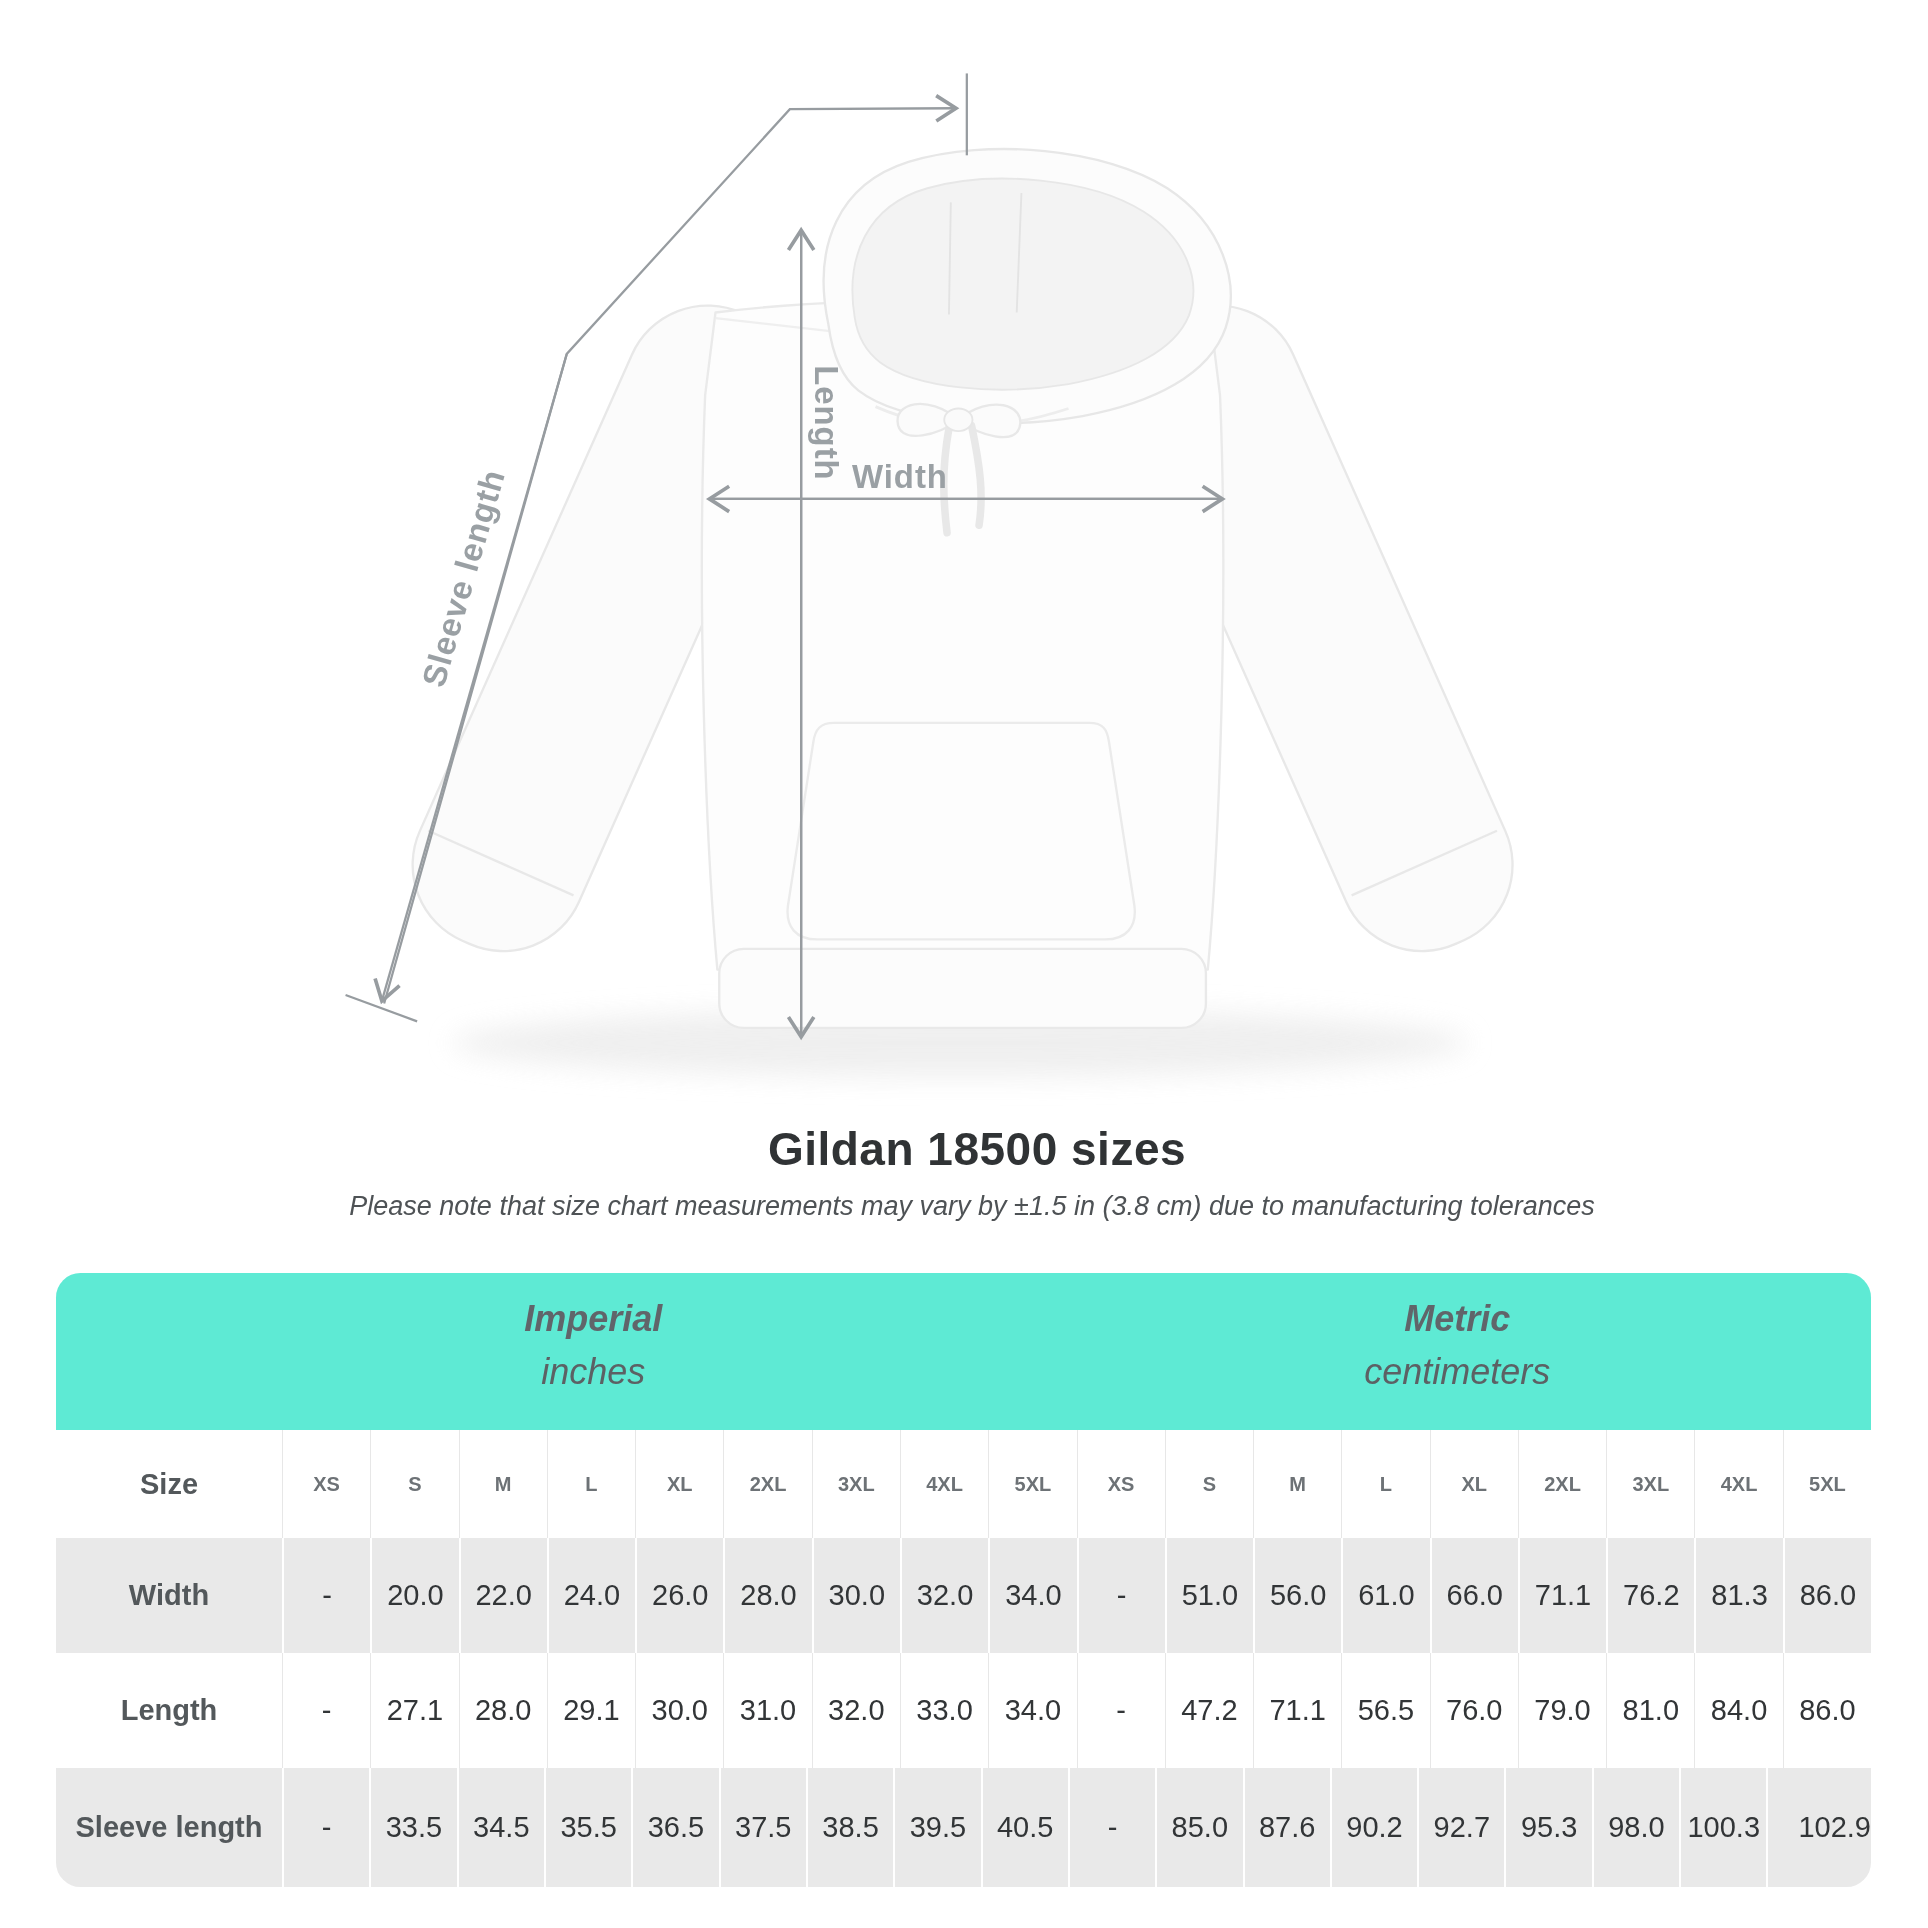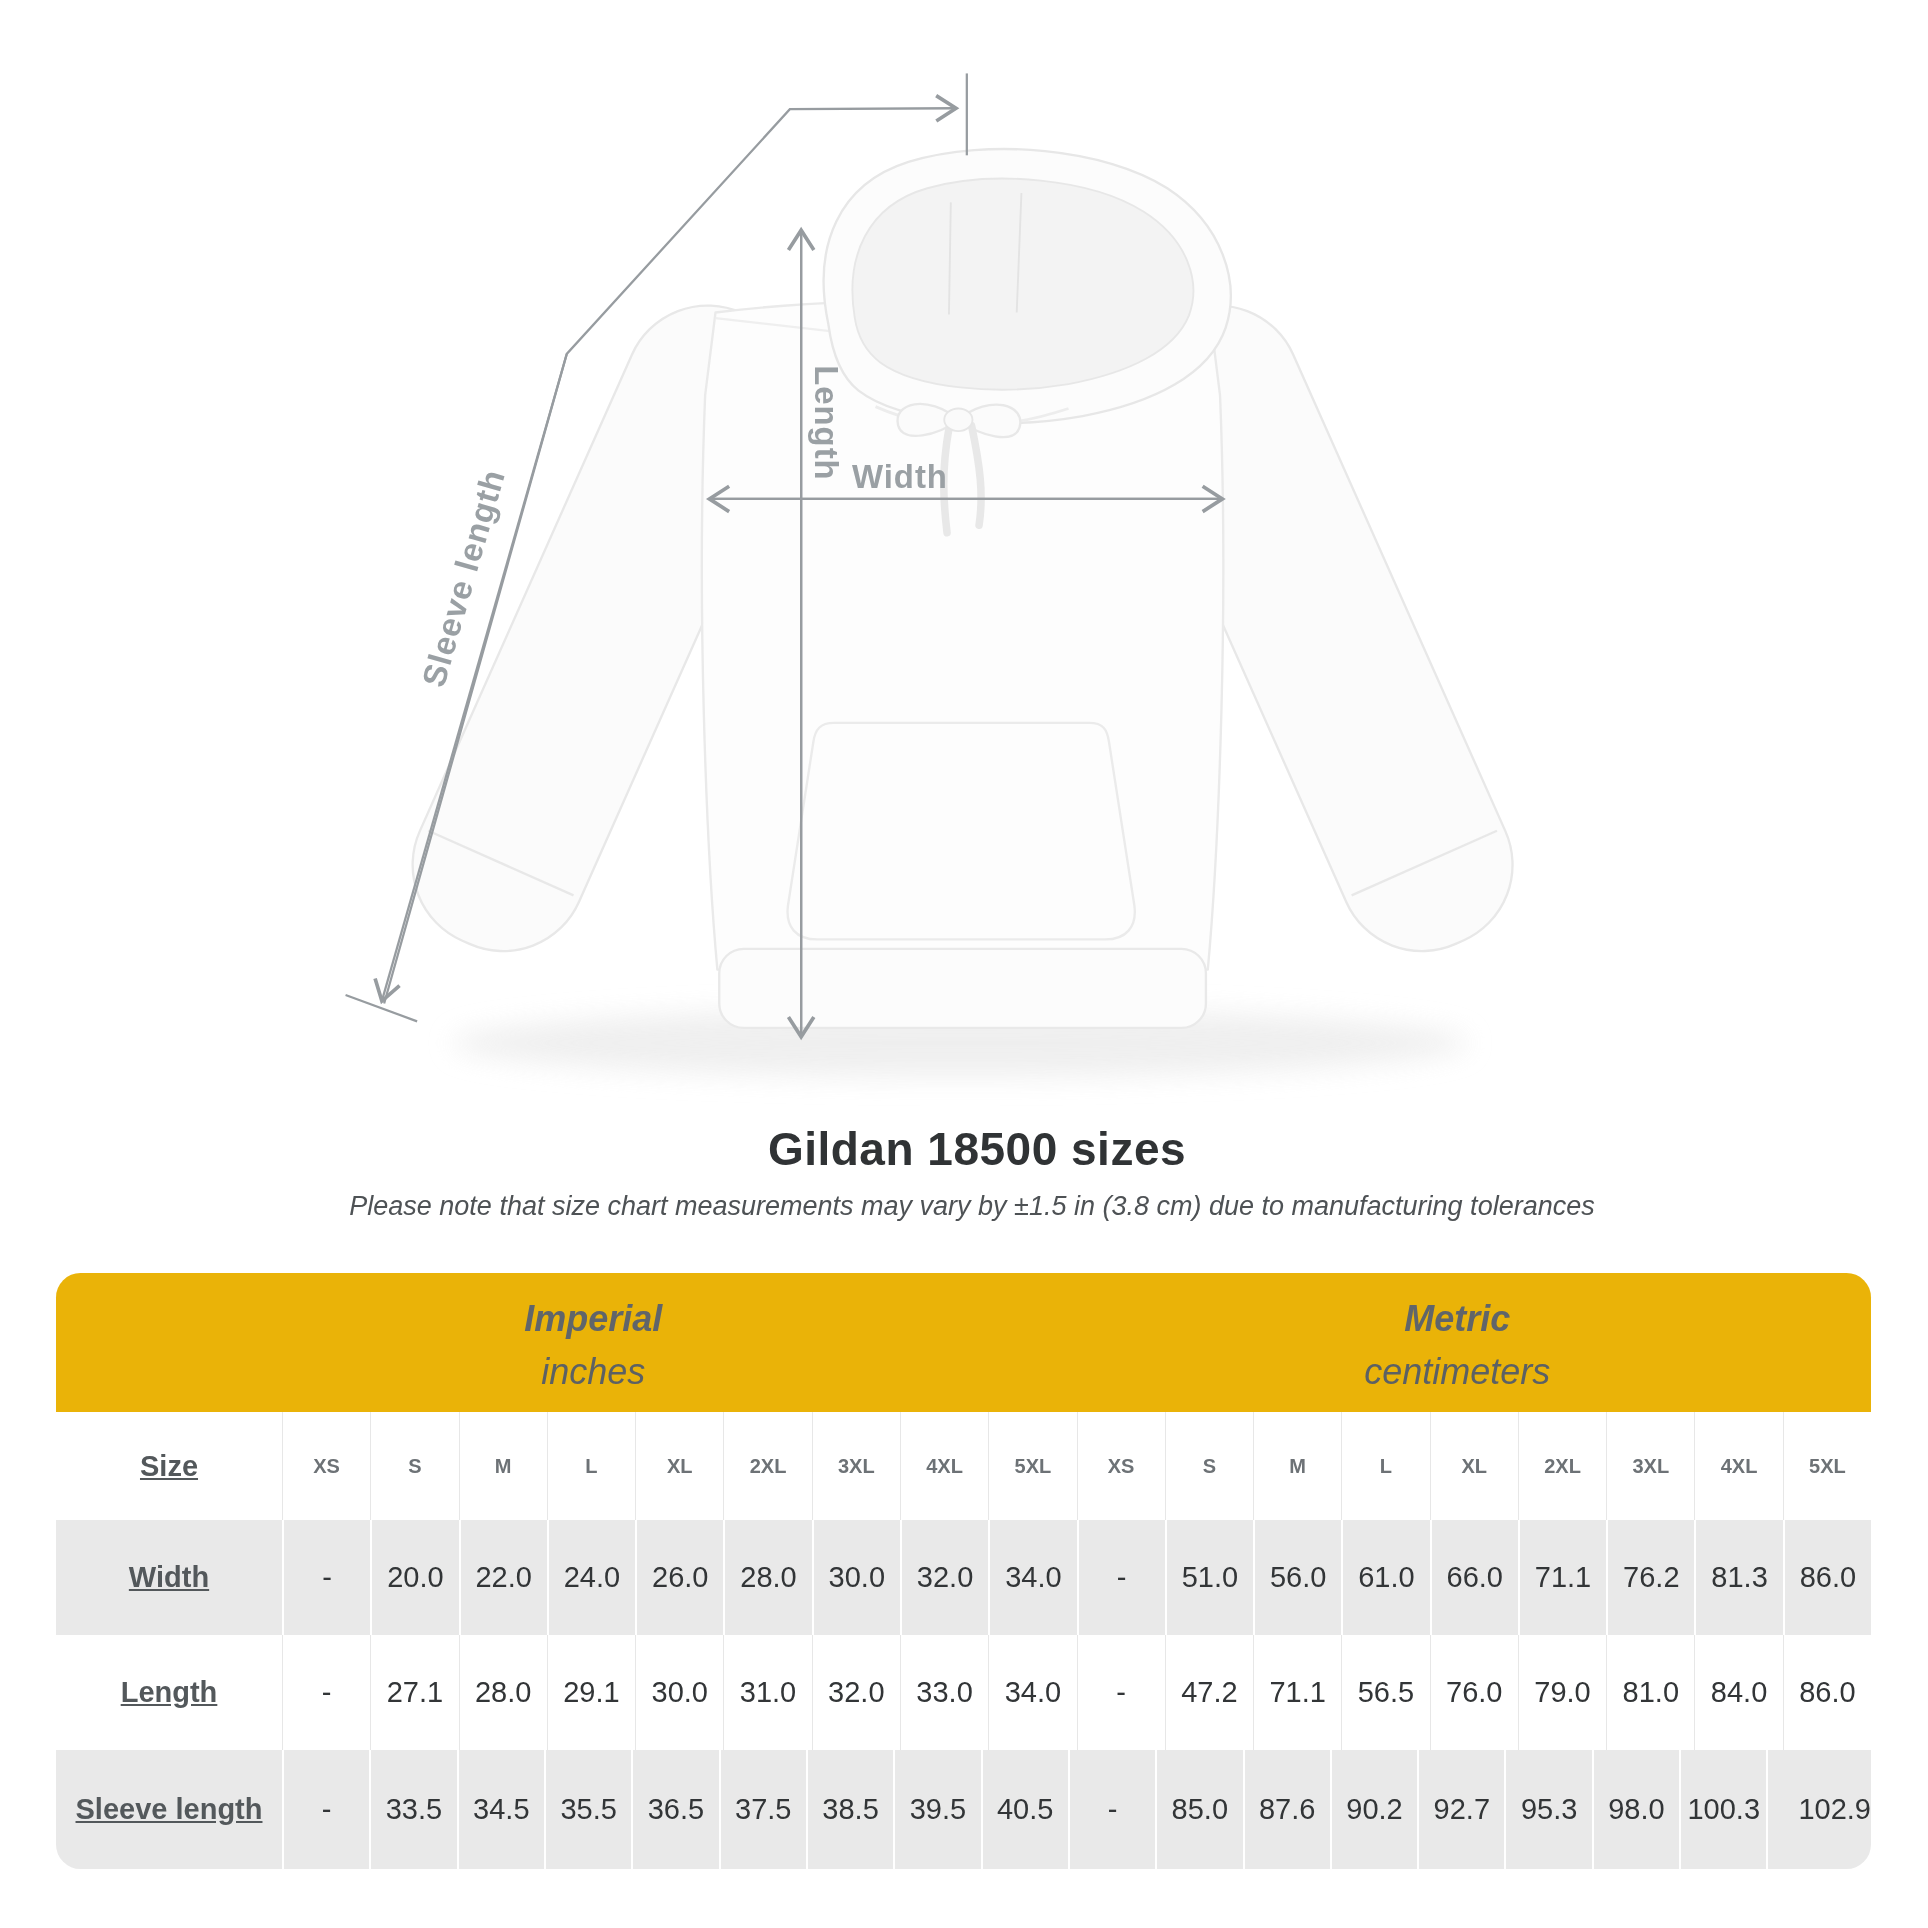--- a/index.html
+++ b/index.html
@@ -7,41 +7,41 @@
         font-family:"Liberation Sans",sans-serif;}
   svg text{font-family:"Liberation Sans",sans-serif;}
 
   
   .title-block{position:absolute;left:0;top:1122px;width:1928px;text-align:center;}
   .title-block h1{margin:0;font-size:46px;font-weight:bold;color:#303335;letter-spacing:0.5px;padding-left:26px;}
   .title-block p{margin:15px 0 0 16px;font-size:27px;font-style:italic;color:#4e5255;}
 
   
   .size-table{position:absolute;left:56px;top:1273px;width:1815px;}
-  .unit-band{position:relative;height:139px;background:#eab308;border-radius:24.5px 24.5px 0 0;}
+  .unit-band{position:relative;height:157px;background:#5eead4;border-radius:24.5px 24.5px 0 0;}
   .unit-group{position:absolute;top:24.5px;transform:translateX(-50%);text-align:center;white-space:nowrap;}
   .unit-group.imperial{left:29.6%;}
   .unit-group.metric{left:77.2%;}
   .unit-label{font-size:36px;font-weight:bold;font-style:italic;color:#60656a;}
   .unit-sub{font-size:36px;font-style:italic;color:#5c6164;margin-top:11.3px;}
 
   .trow{display:grid;grid-template-columns:226px repeat(18,1fr);}
   .trow.header{height:108px;}
   .trow.r-width{height:115px;}
   .trow.r-length{height:115px;}
   .trow.r-sleeve{height:119px;}
   .cell{display:flex;align-items:center;justify-content:center;
         font-size:29px;color:#323537;background:#fff;}
   .white .cell{border-left:0.9px solid #e7e7e7;}
   .white .cell:first-child{border-left:none;}
   .gray .cell{background:#e9e9e9;border-left:2.8px solid #fff;}
   .gray .cell:first-child{border-left:none;}
   .header .cell{font-weight:bold;color:#6d7276;font-size:20px;}
   .header .cell.label-cell{color:#53585b;font-size:29px;}
-  .label-cell{font-weight:bold;color:#53585b;text-decoration:underline;}
+  .label-cell{font-weight:bold;color:#53585b;}
   .r-sleeve .cell:first-child{border-radius:0 0 0 24.5px;}
   .r-sleeve .cell:last-child{border-radius:0 0 24.5px 0;padding-left:30px;}
 </style>
 </head>
 <body>
 
 <div class="page">
 
   
   <svg width="1928" height="1139" viewBox="0 0 2048 1210">

